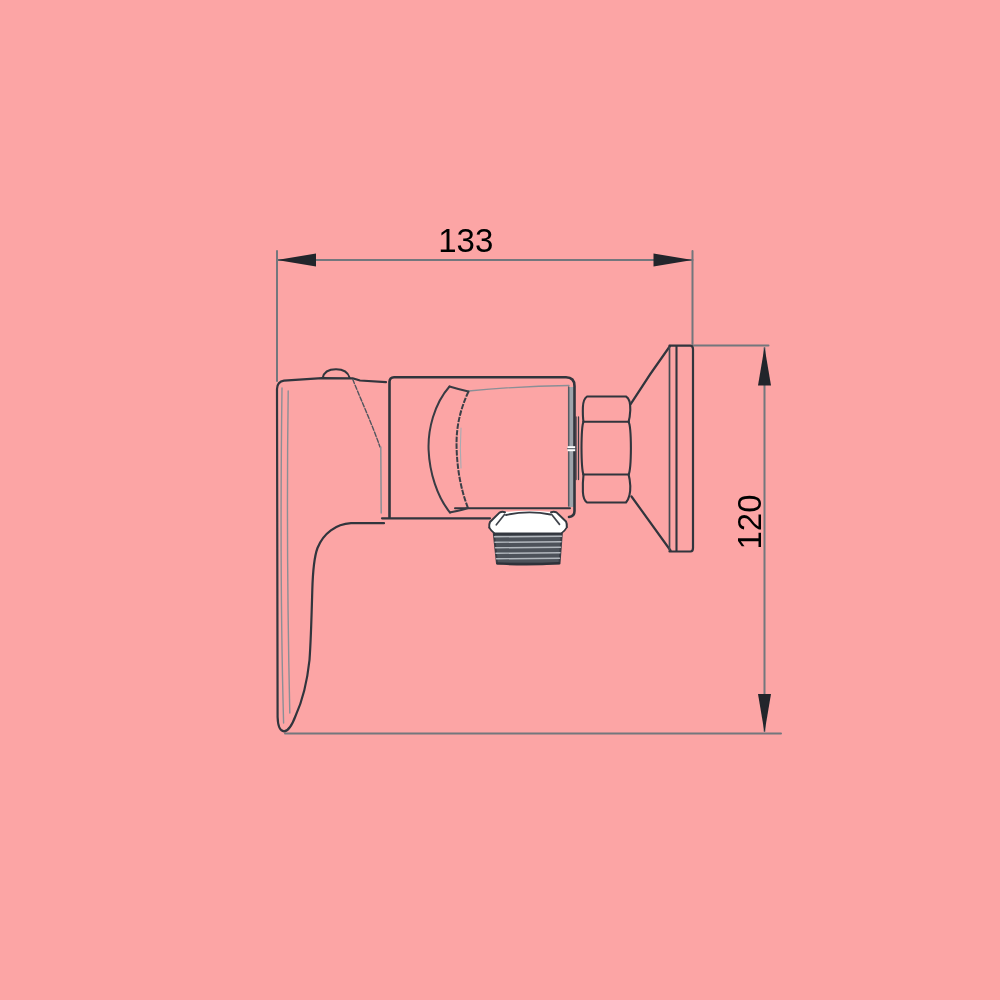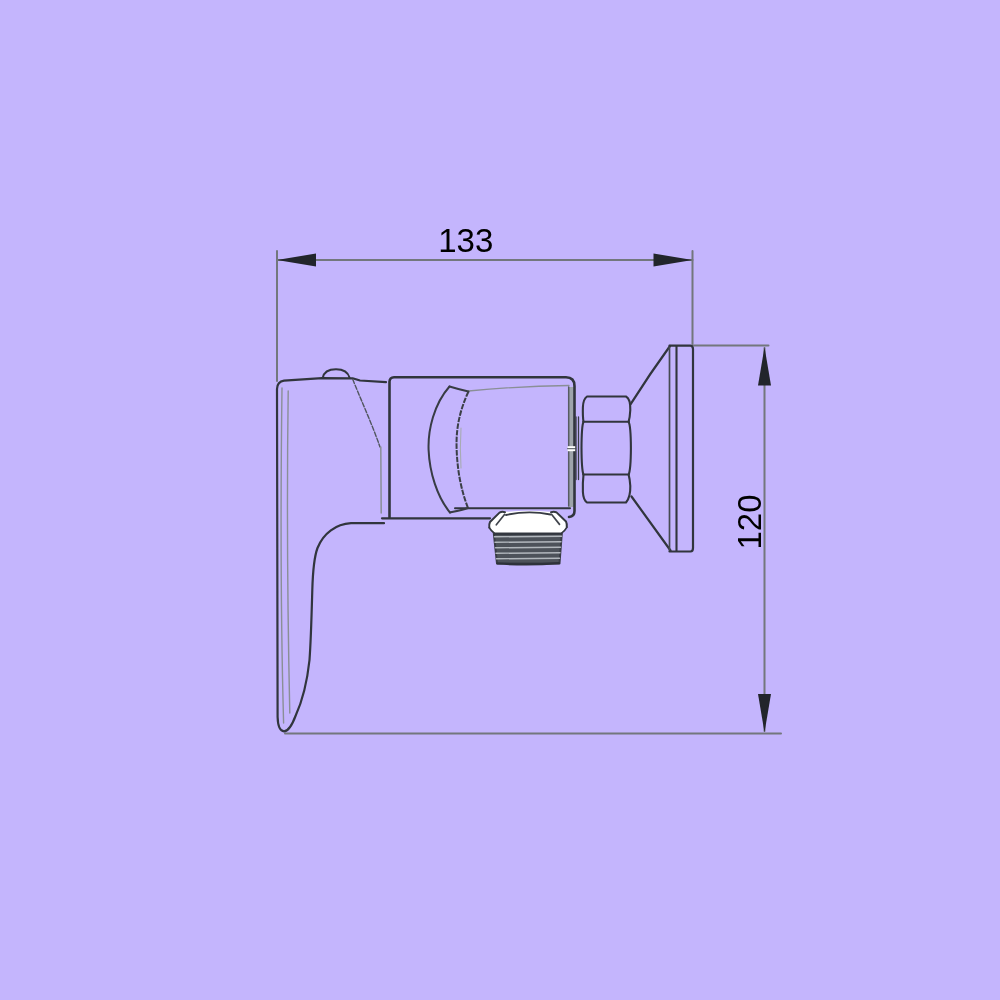--- a/index.html
+++ b/index.html
@@ -1,16 +1,16 @@
 <!DOCTYPE html>
 <html><head>
 <meta charset="utf-8">
 <style>
   html,body{margin:0;padding:0;background:#ffffff;}
-  .page{width:1000px;height:1000px;position:relative;background:#c4b5fd;}
+  .page{width:1000px;height:1000px;position:relative;background:#fca5a5;}
   text{font-family:"Liberation Sans",sans-serif;}
 </style>
 </head>
 <body>
 <div class="page">
 <svg width="1000" height="1000" viewBox="0 0 1000 1000" fill="none" stroke-linecap="round" stroke-linejoin="round">
 
   <g>
     <text x="465.8" y="251.5" font-size="33" fill="#000000" text-anchor="middle" stroke="none">133</text>
   </g>

